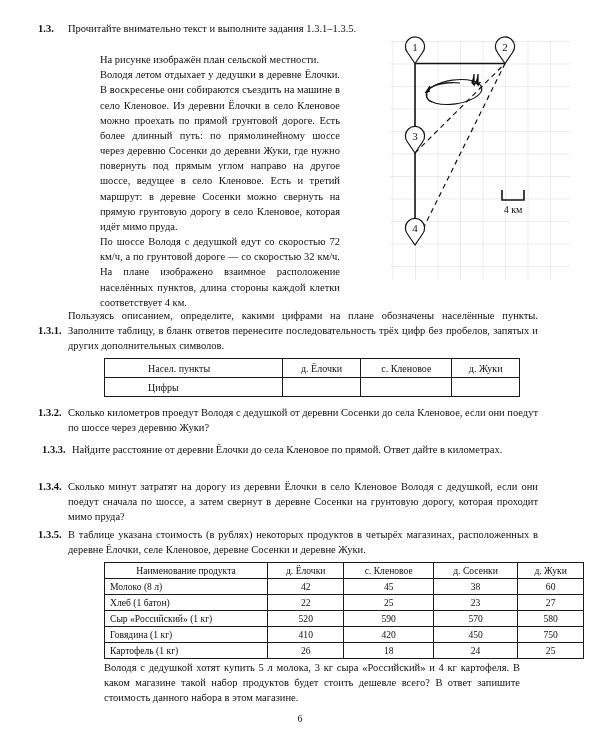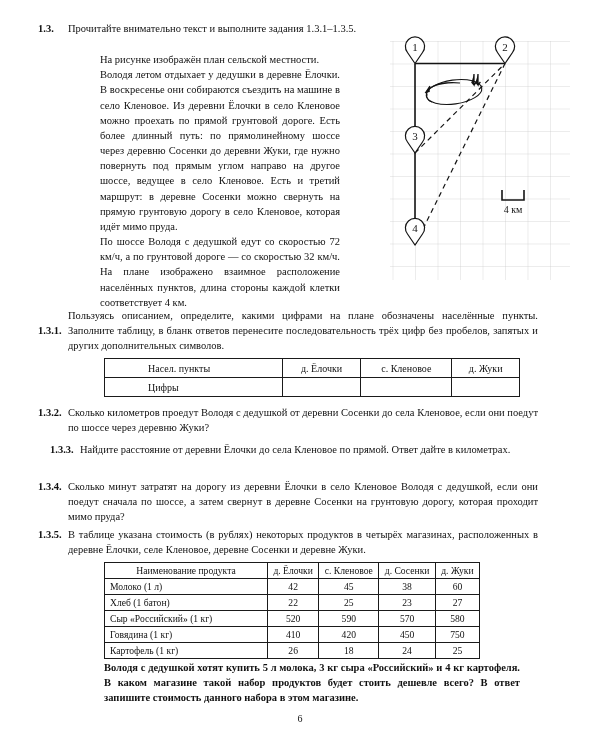--- a/index.html
+++ b/index.html
@@ -75,49 +75,48 @@
     border:1px solid #1a1a1a;
     height:16px;
     padding:1px 6px;
     vertical-align:middle;
   }
   #tbl-points td.c{text-align:center;}
   #tbl-points td.lbl{width:128px;padding-left:43px;}
 
   
   #task132{position:absolute;left:0;top:406px;width:600px;}
-  #task133{position:absolute;left:12px;top:443px;width:580px;}
+  #task133{position:absolute;left:4px;top:443px;width:580px;}
   #task134{position:absolute;left:0;top:480px;width:600px;}
   #task135{position:absolute;left:0;top:528px;width:600px;}
 
   
   #tbl-prices{
     position:absolute;left:104px;top:562px;
-    width:376px;
+    width:480px;
     border-collapse:collapse;
     font-size:9.6px;
   }
   #tbl-prices td{
     border:1px solid #1a1a1a;
     height:15px;
     padding:0px 5px;
     vertical-align:middle;
   }
   #tbl-prices td.c{text-align:center;}
   #tbl-prices td.name{width:152px;text-align:left;}
   #tbl-prices tr.head td{text-align:center;}
   #tbl-prices tr.head td.name{text-align:center;}
 
   #task135-foot{
     position:absolute;left:104px;top:660px;
     width:416px;
     font-size:10.5px;
     line-height:1.44;
     text-align:justify;
-    font-weight:bold;
   }
 
   #pagenum{
     position:absolute;left:0;top:713px;width:600px;
     text-align:center;font-size:10px;
   }
 </style>
 </head>
 <body>
 
@@ -234,21 +233,21 @@
   <table id="tbl-prices">
     <tbody>
       <tr class="head">
         <td class="name">Наименование продукта</td>
         <td class="c">д. Ёлочки</td>
         <td class="c">с. Кленовое</td>
         <td class="c">д. Сосенки</td>
         <td class="c">д. Жуки</td>
       </tr>
       <tr>
-        <td class="name">Молоко (1 л)</td>
+        <td class="name">Молоко (8 л)</td>
         <td class="c">42</td>
         <td class="c">45</td>
         <td class="c">38</td>
         <td class="c">60</td>
       </tr>
       <tr>
         <td class="name">Хлеб (1 батон)</td>
         <td class="c">22</td>
         <td class="c">25</td>
         <td class="c">23</td>

